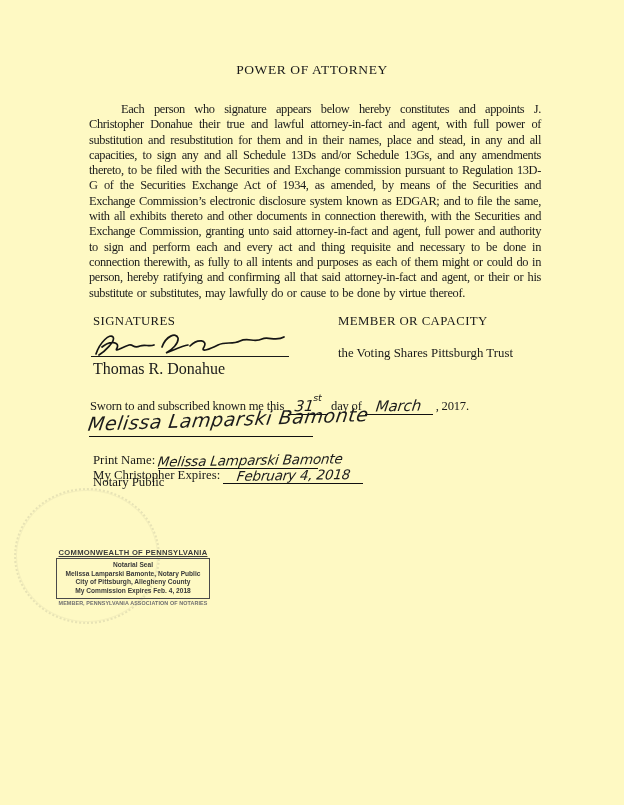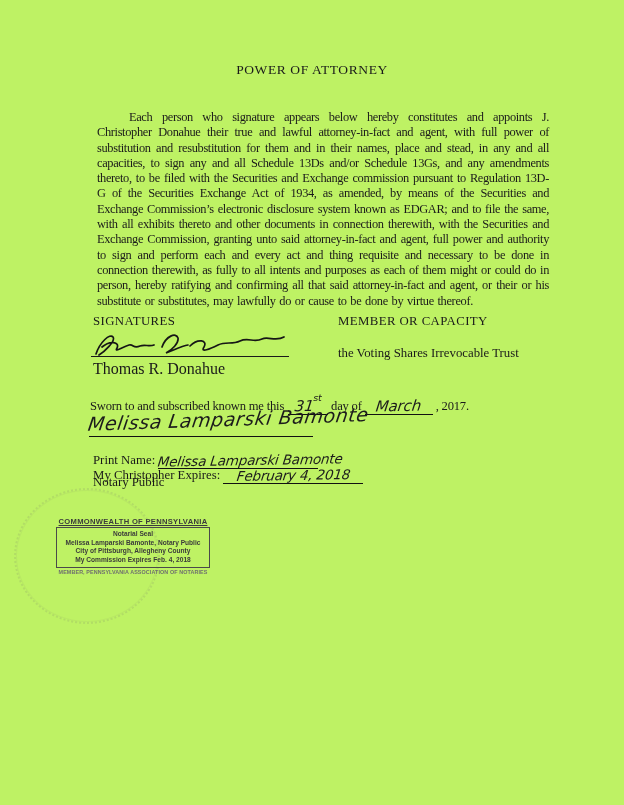--- a/index.html
+++ b/index.html
@@ -1,32 +1,32 @@
 <!DOCTYPE html>
 <html><head>
 <meta charset="utf-8">
 <style>
   html,body{margin:0;padding:0;background:#e8e8e8;}
   .page{
     position:relative;
     width:624px;height:805px;
-    background:#bef264;
+    background:#fef9c3;
     font-family:"Liberation Serif",serif;
     color:#1a1a1a;
     overflow:hidden;
     margin:0 auto;
   }
   .doc-title{
     position:absolute;top:62px;left:0;width:624px;
     margin:0;text-align:center;
     font-size:13.5px;font-weight:400;letter-spacing:.6px;
   }
   .body-par{
     position:absolute;top:94px;left:81px;width:452px;
-    margin:16px;text-align:justify;text-indent:32px;
+    margin:8px;text-align:justify;text-indent:32px;
     font-size:12.4px;line-height:15.3px;
     letter-spacing:-.35px;word-spacing:1px;
   }
   .sig-head{position:absolute;top:314px;font-size:12.8px;letter-spacing:.4px;}
   .sig-head.left{left:93px;}
   .sig-head.right{left:338px;}
   .sig-scribble{position:absolute;left:86px;top:330px;}
   .sig-rule{position:absolute;left:91px;top:356px;width:198px;border-top:1.4px solid #1a1a1a;}
   .signer-name{position:absolute;left:93px;top:360px;font-size:16px;}
   .title-capacity{position:absolute;left:338px;top:346px;font-size:12.8px;line-height:15.8px;}
@@ -53,21 +53,21 @@
   .fill.pn .hw,.fill.ce .hw{font-size:13.5px;line-height:11px;letter-spacing:-.2px;top:1px;}
   .embossed-seal{
     position:absolute;left:14px;top:488px;width:142px;height:132px;
     border:2px dotted rgba(110,110,110,.16);border-radius:50%;
     box-shadow:inset 0 0 0 1px rgba(120,120,120,.07);
   }
   .stamp{
     position:absolute;left:56px;top:517px;width:154px;
     font-family:"Liberation Sans",sans-serif;color:#3b3b3b;text-align:center;
   }
-  .stamp-header{font-size:7.6px;font-weight:bold;letter-spacing:.3px;text-decoration:underline;white-space:nowrap;}
+  .stamp-header{font-size:7.6px;font-weight:bold;letter-spacing:.3px;text-decoration:underline;white-space:nowrap;margin-top:31px;}
   .stamp-box{
     border:1px solid #4a4a4a;margin-top:1px;padding:2px 0 2px 0;
     font-size:6.6px;font-weight:600;line-height:8.7px;white-space:nowrap;
   }
   .stamp-footer{font-size:5.4px;font-weight:600;color:#6f6f6f;margin-top:1.5px;letter-spacing:.1px;white-space:nowrap;}
 </style>
 </head>
 <body>
 
 <div class="page">
@@ -82,21 +82,21 @@
   <svg class="sig-scribble" width="204" height="30" viewBox="0 0 204 30">
     <path d="M10 24 C14 12 24 3 27 7 C30 11 18 22 13 25
              M16 17 C24 10 34 12 31 18 C28 23 36 17 43 15 C48 14 47 19 54 16 C59 14 63 17 68 15
              M76 17 C80 6 90 2 92 8 C93 13 86 20 80 23 C88 20 96 16 102 15
              M104 16 C112 8 122 10 118 17 C114 23 124 19 132 15 C140 11 146 15 154 11 C162 7 168 13 176 9 C182 6 190 12 198 7" stroke="#161616" stroke-width="1.7" fill="none" stroke-linecap="round"></path>
   </svg>
   <div class="sig-rule"></div>
   <div class="signer-name">Thomas R. Donahue</div>
 
   <div class="title-capacity">
-    <div>the Voting Shares Irrevocable Trust</div>
+    <div>the Voting Shares Pittsburgh Trust</div>
   </div>
 
   <div class="sworn-row">
     <span>Sworn to and subscribed known me this</span><span class="fill day"><span class="hw">31</span><sup>st</sup></span>
     <span>day of</span><span class="fill month"><span class="hw">March</span></span><span>, 2017.</span>
   </div>
 
   <div class="notary-sig">
     <span class="hw">Melissa Lamparski Bamonte</span>
   </div>

